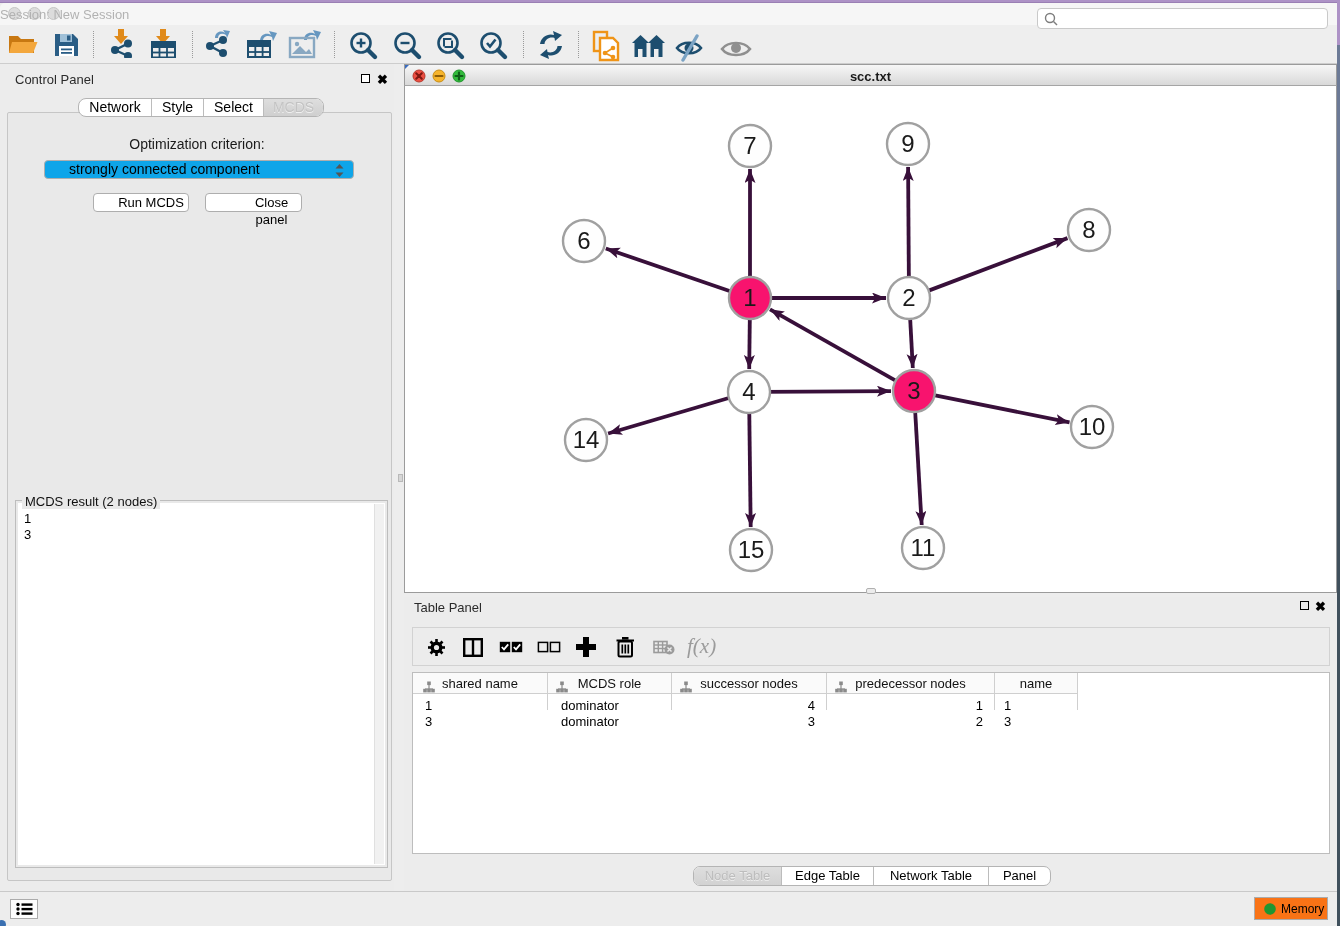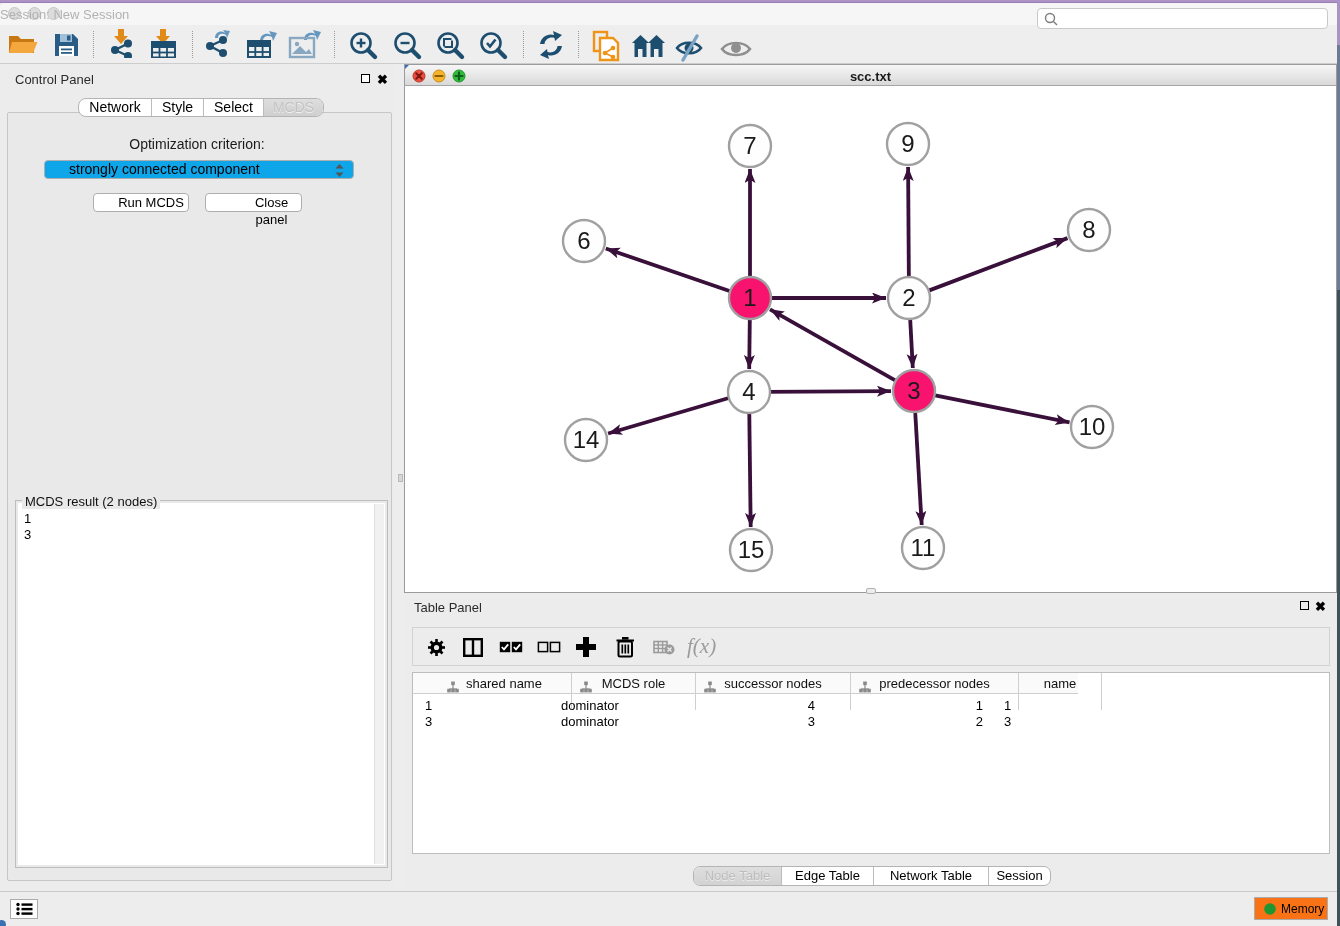--- a/index.html
+++ b/index.html
@@ -42,21 +42,21 @@
 #ititletext { left:404px; top:69px; width:933px; text-align:center; font-size:13px; font-weight:bold; color:#1a1a1a; }
 #growbox { left:866px; top:588px; width:10px; height:6px; background:#ececec; border:1px solid #b0b0b0; border-radius:2px; }
 
 #tpanel { left:404px; top:597px; width:933px; height:294px; background:#ececec; }
 #tptitle { left:414px; top:600px; font-size:13px; color:#2b2b2b; }
 #tpfloat { left:1300px; top:601px; width:9px; height:9px; border:1.5px solid #000; background:#ececec; }
 #tpclose { left:1315px; top:599px; font-size:13px; font-weight:bold; color:#000; }
 #tptoolbar { left:412px; top:627px; width:918px; height:39px; border:1px solid #d2d2d2; background:#ececec; }
 #ttable { left:412px; top:672px; width:918px; height:182px; background:#fff; border:1px solid #bdbdbd; }
 #thead { left:0; top:0; width:665px; height:21px; background:#fafafa; border-bottom:1px solid #cfcfcf; }
-.th { position:absolute; top:0; height:37px; border-right:1px solid #cfcfcf; font-size:13px; color:#111; text-align:center; line-height:21px;margin-left:24px; }
+.th { position:absolute; top:0; height:37px; border-right:1px solid #cfcfcf; font-size:13px; color:#111; text-align:center; line-height:21px; }
 .orgicon { position:absolute; top:5px; }
 .td { position:absolute; font-size:13px; color:#000; }
 
 #btabs { left:693px; top:866px; width:358px; height:20px; display:flex; border:1px solid #b4b4b4; border-radius:7px; background:#fff; overflow:hidden; z-index:3; }
 .btab { flex:none; text-align:center; font-size:13px; color:#000; line-height:18px; border-right:1px solid #bcbcbc; }
 #btabnode { background:linear-gradient(#dedede,#d2d2d2); color:#bdbdbd; text-shadow:0 1px 0 #eee; }
 
 #statusbar { left:0; top:891px; width:1340px; height:35px; background:#ededed; border-top:1px solid #c9c9c9; }
 #listbtn { left:10px; top:899px; width:28px; height:20px; background:#fdfdfd; border:1px solid #ababab; }
 #membtn { left:1254px; top:897px; width:74px; height:23px; background:#f97316; border:1px solid #ababab; font-size:12px; color:#000; }
@@ -373,21 +373,21 @@
 <div class="td" style="left:148px; top:41px;">dominator</div>
 <div class="td" style="left:259px; top:41px; width:143px; text-align:right;">3</div>
 <div class="td" style="left:414px; top:41px; width:156px; text-align:right;">2</div>
 <div class="td" style="left:591px; top:41px;">3</div>
 
 </div>
 <div class="abs" id="btabs">
   <div class="btab" id="btabnode" style="width:88px;">Node Table</div>
   <div class="btab" style="width:92px;">Edge Table</div>
   <div class="btab" style="width:115px;">Network Table</div>
-  <div class="btab" style="width:61px; border-right:none;">Session</div>
+  <div class="btab" style="width:61px; border-right:none;">Panel</div>
 </div>
 
 <div class="abs" id="statusbar"></div>
 <div class="abs" id="listbtn">
     <svg width="26" height="18" style="position:absolute;left:1px;top:0px">
       <circle cx="6" cy="4.5" r="1.7" fill="#000"></circle>
       <circle cx="6" cy="9" r="1.7" fill="#000"></circle>
       <circle cx="6" cy="13.5" r="1.7" fill="#000"></circle>
       <rect x="9.5" y="3.4" width="11" height="2.4" fill="#000"></rect>
       <rect x="9.5" y="7.9" width="11" height="2.4" fill="#000"></rect>

